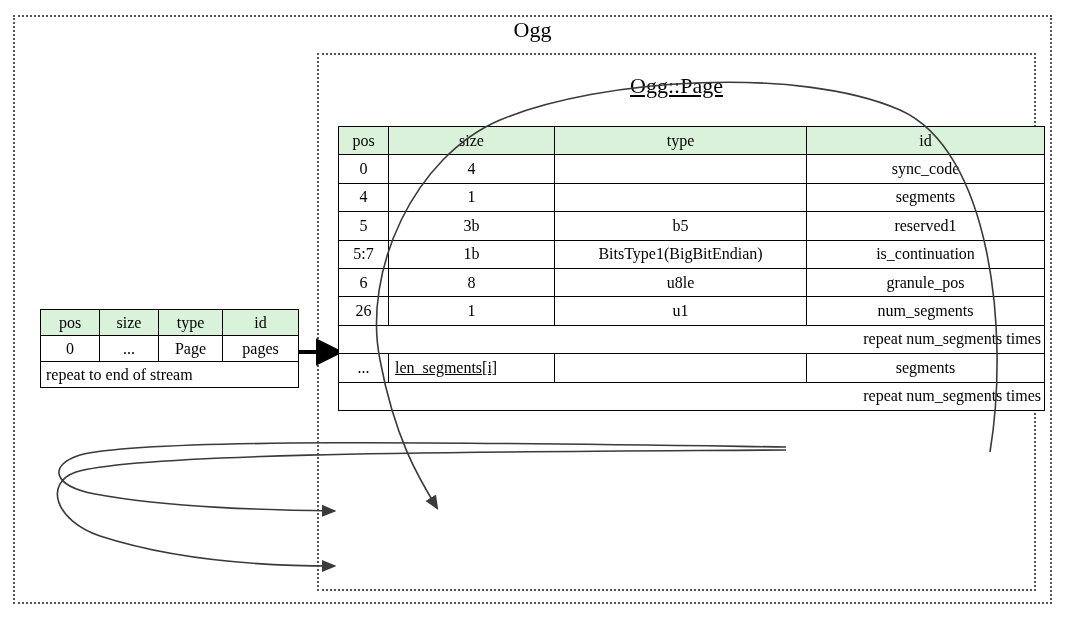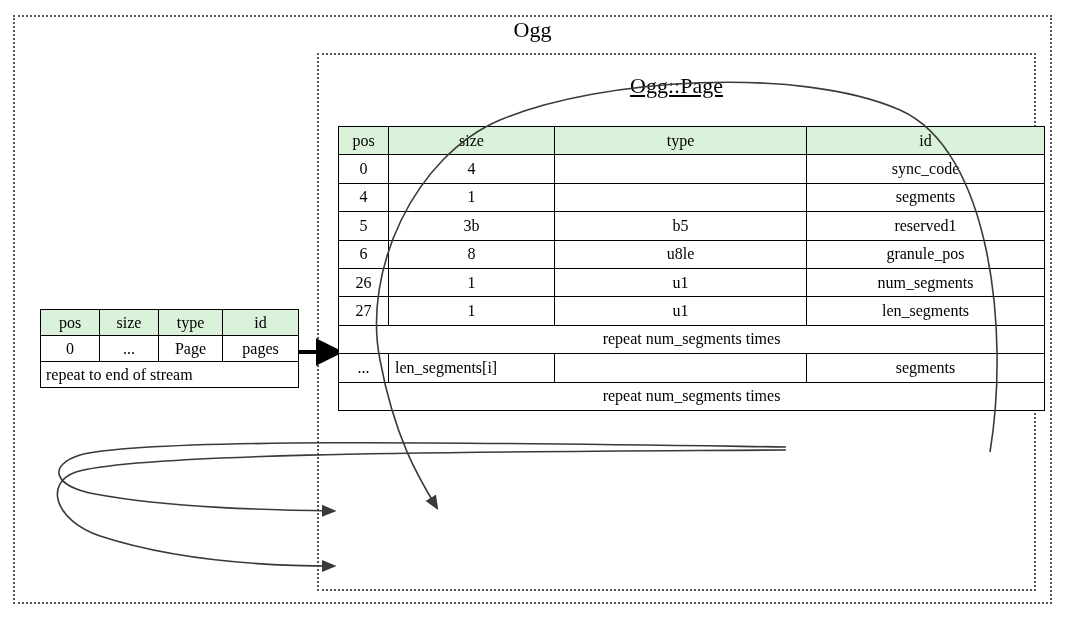--- a/index.html
+++ b/index.html
@@ -95,25 +95,26 @@
   }
   #page-table th,
   #page-table td {
     height: 27.4px;
   }
   #page-table .col-pos   { width: 43px; }
   #page-table .col-size  { width: 159px; }
   #page-table .col-type  { width: 245px; }
   #page-table .col-id    { width: 231px; }
   .repeat-row td {
-    text-align: center;
+    text-align: right;
   }
   .seg-size-cell {
     text-align: left !important;
     padding-left: 6px !important;
+    text-decoration: underline;
   }
 
   
   #stream-table {
     left: 40px;
     top: 309px;
     width: 232px;
   }
   #stream-table th,
   #stream-table td {
@@ -212,36 +213,36 @@
         <td></td>
         <td>segments</td>
       </tr>
       <tr>
         <td>5</td>
         <td>3b</td>
         <td>b5</td>
         <td>reserved1</td>
       </tr>
       <tr>
+        <td>5:7</td>
+        <td>1b</td>
+        <td>BitsType1(BigBitEndian)</td>
+        <td>is_continuation</td>
+      </tr>
+      <tr>
         <td>6</td>
         <td>8</td>
         <td>u8le</td>
         <td>granule_pos</td>
       </tr>
       <tr>
         <td>26</td>
         <td>1</td>
         <td>u1</td>
         <td>num_segments</td>
-      </tr>
-      <tr>
-        <td>27</td>
-        <td>1</td>
-        <td>u1</td>
-        <td>len_segments</td>
       </tr>
       <tr class="repeat-row">
         <td colspan="4">repeat num_segments times</td>
       </tr>
       <tr>
         <td>...</td>
         <td class="seg-size-cell">len_segments[i]</td>
         <td></td>
         <td>segments</td>
       </tr>

